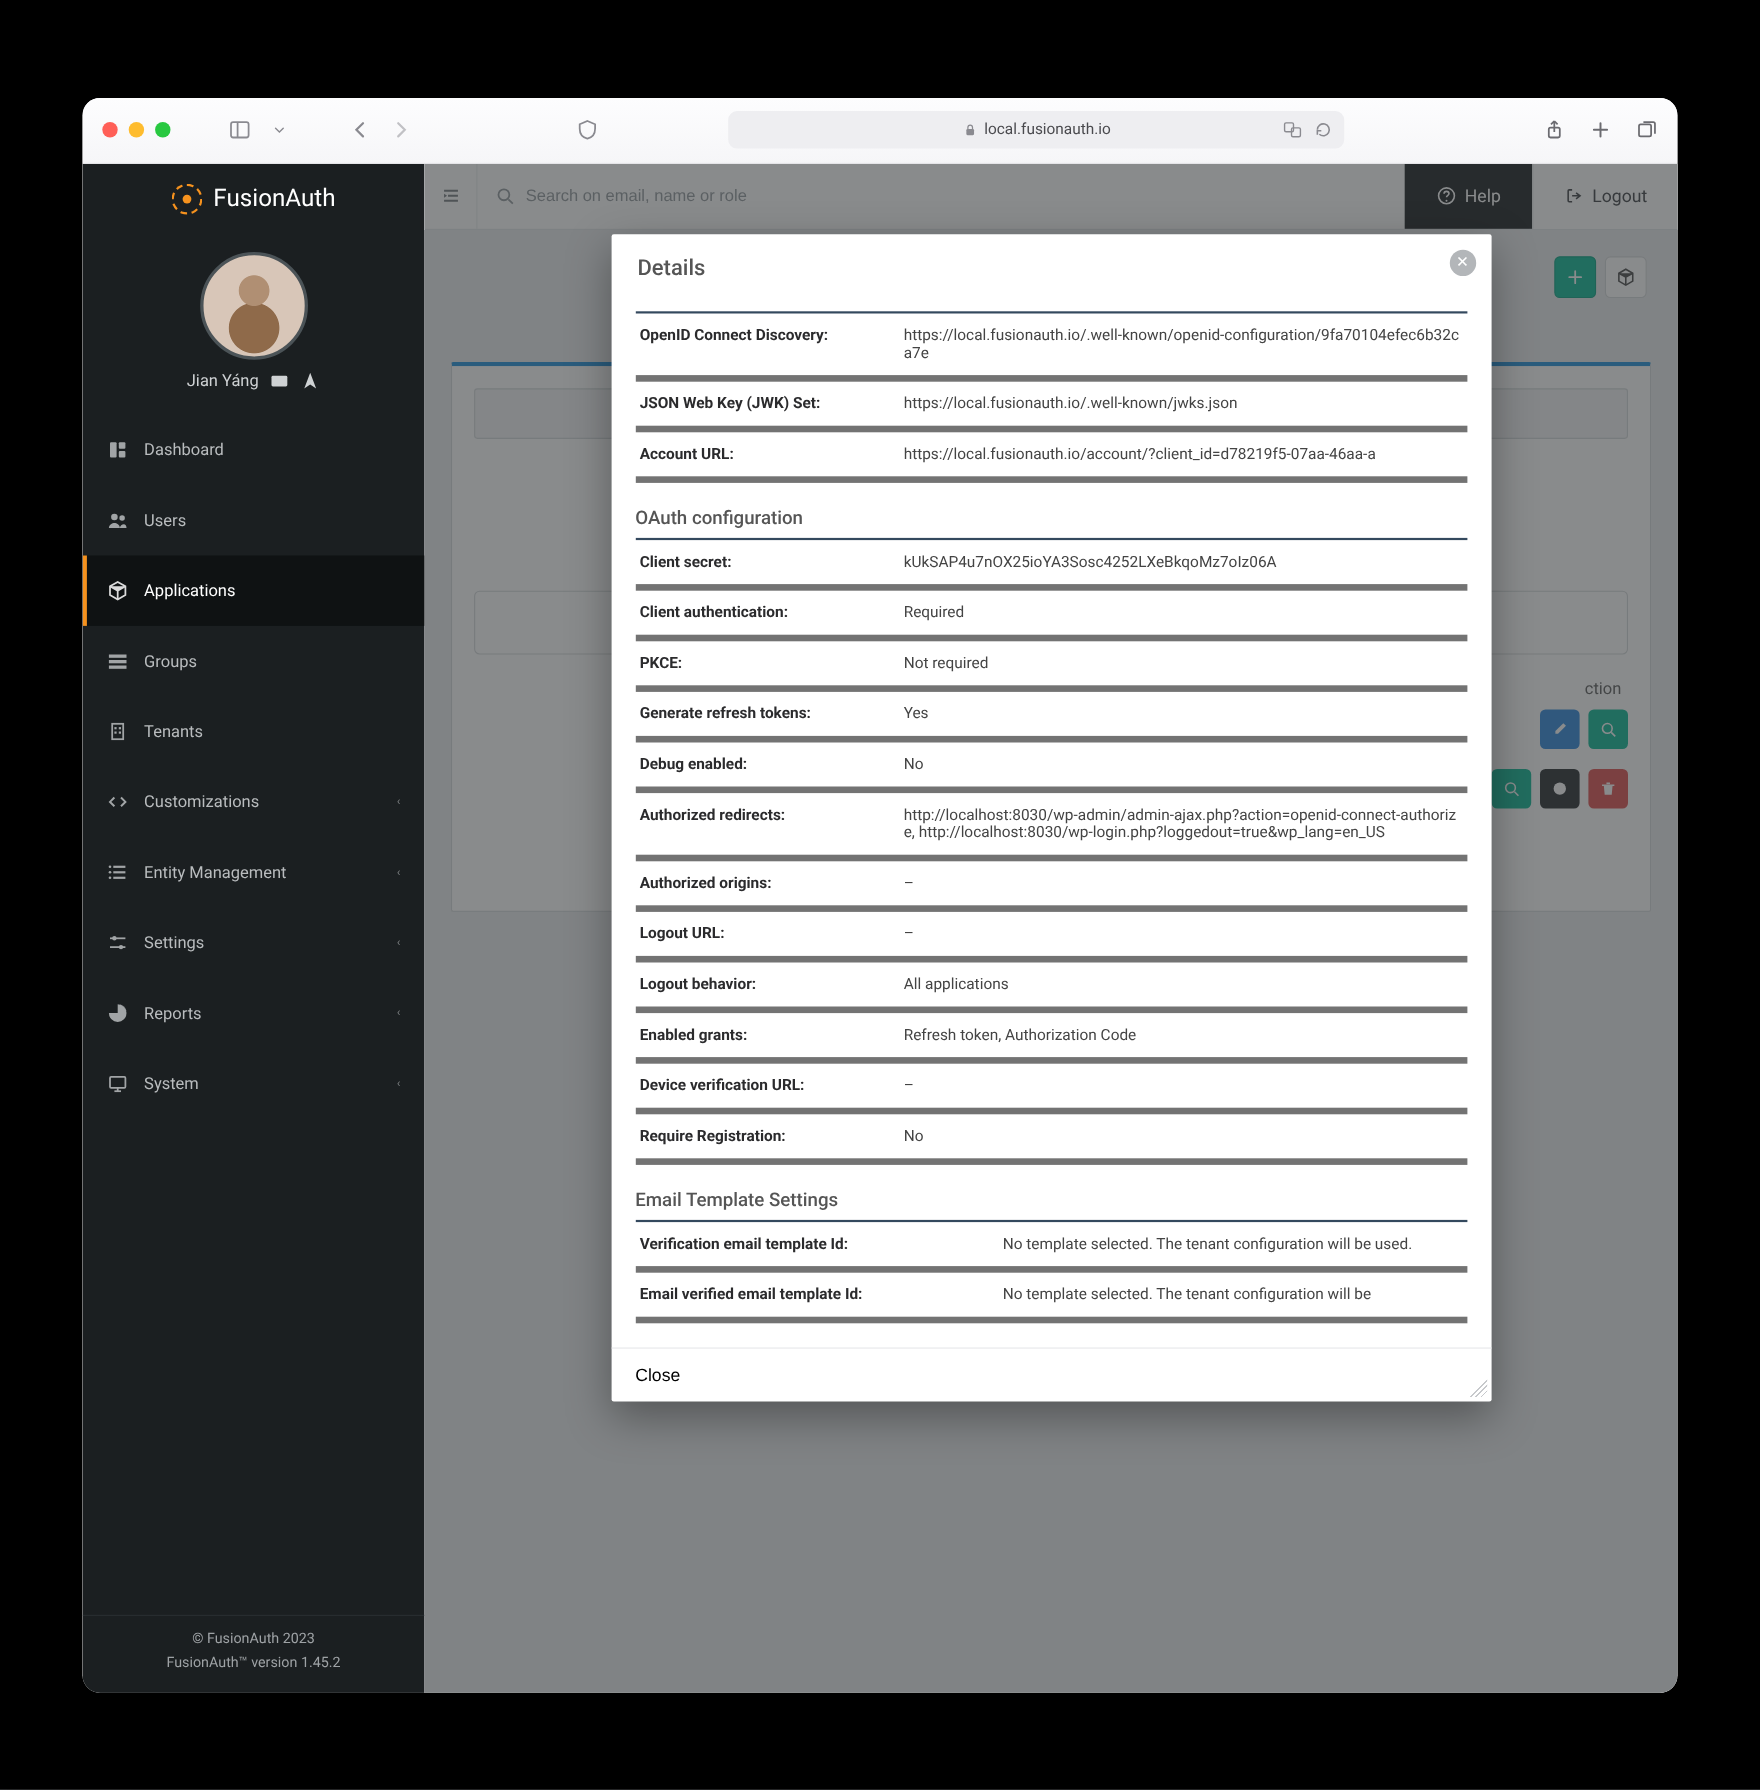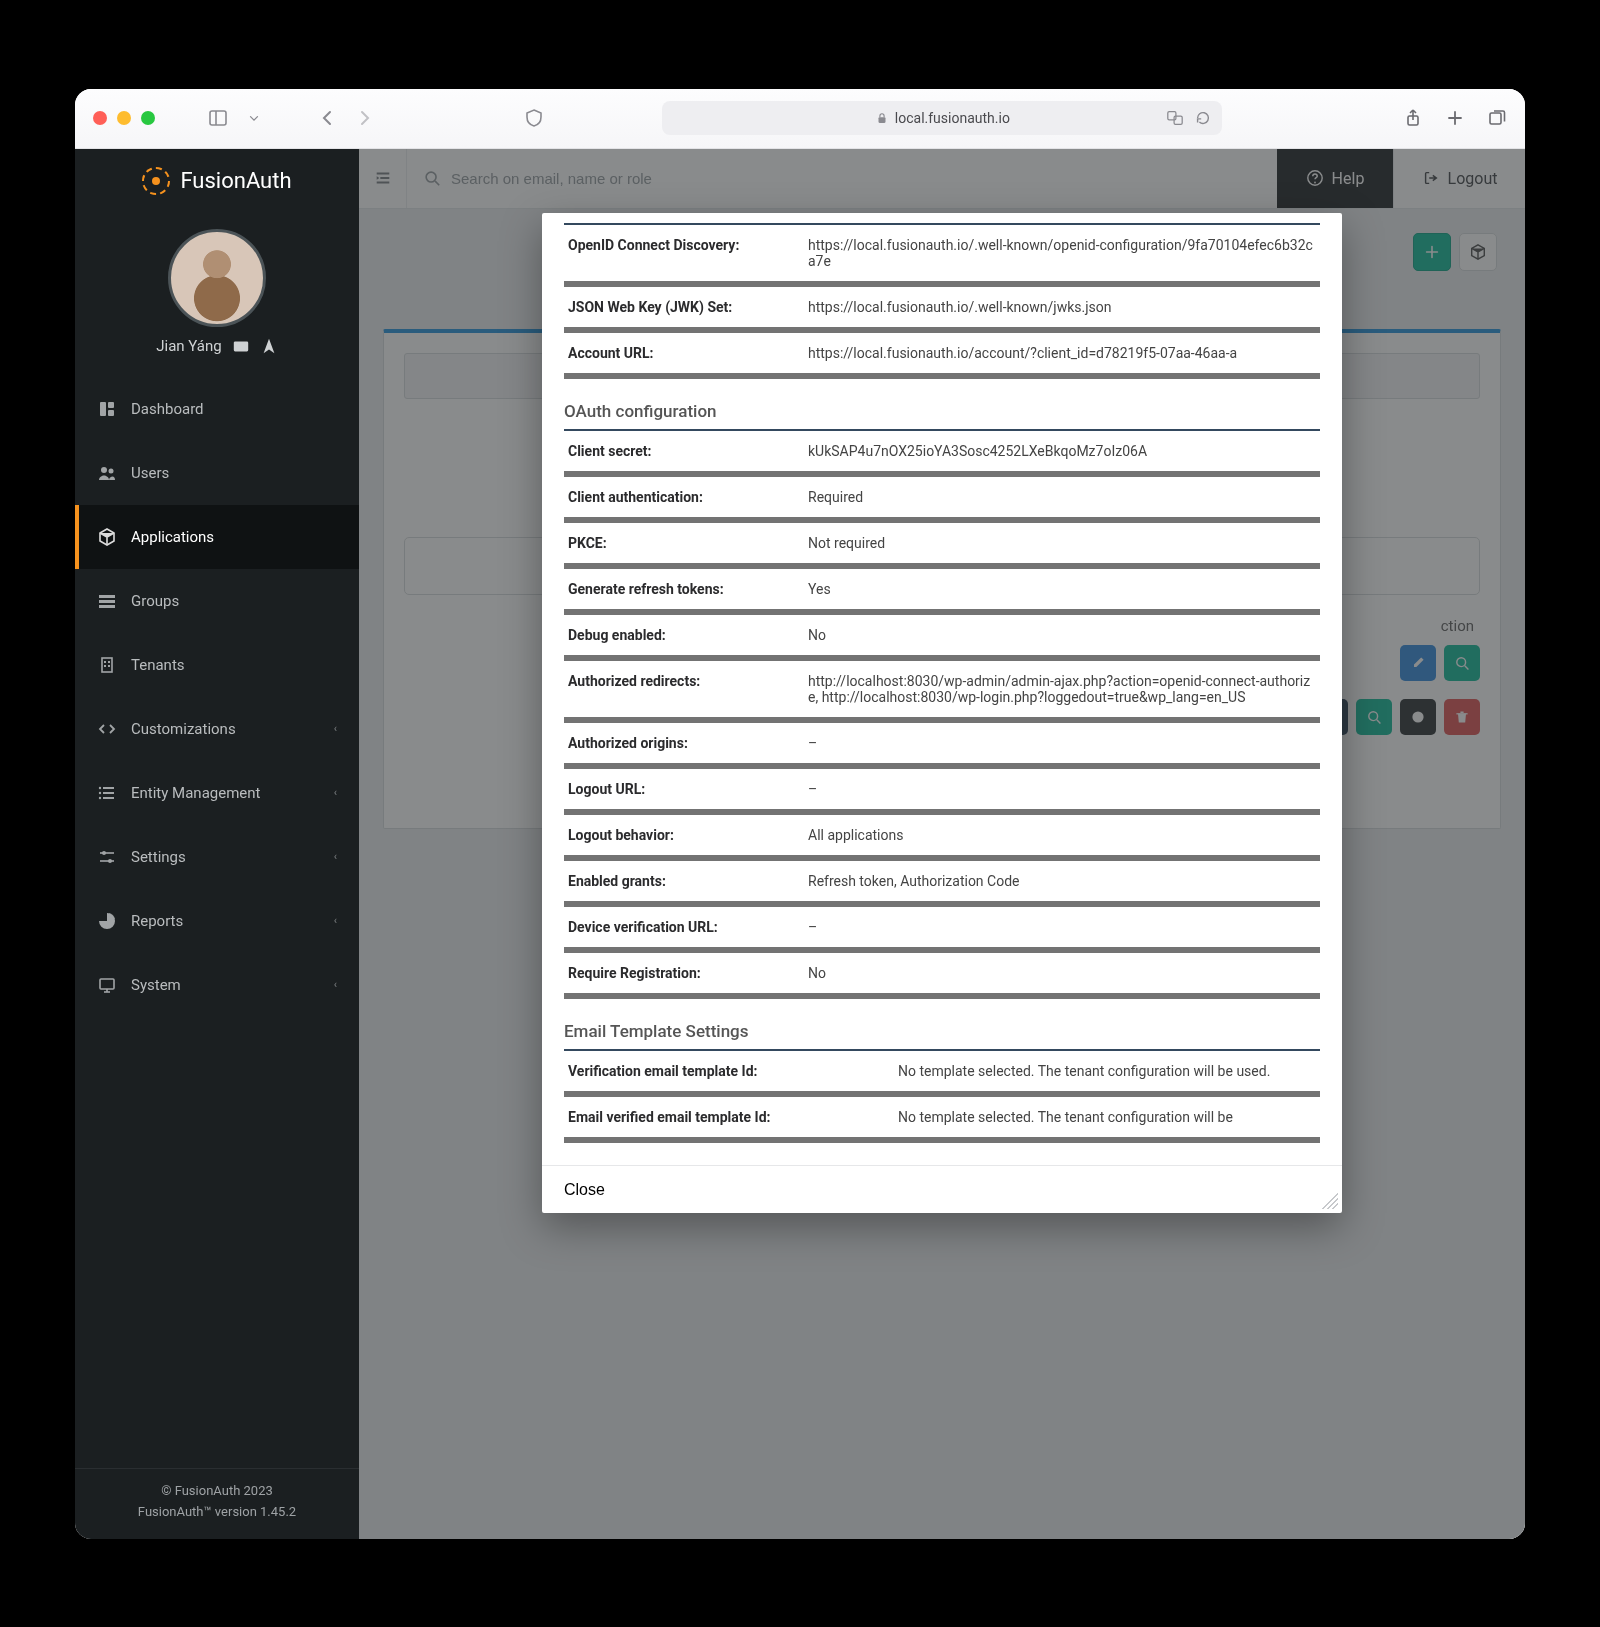--- a/index.html
+++ b/index.html
@@ -41,21 +41,21 @@
     position: relative;
     margin: 0 auto;
   }
   .url-left-icons { position:absolute; left:10px; display:flex; gap:6px; align-items:center; color:#8a8a90;}
   .url-right-icons{ position:absolute; right:10px; display:flex; gap:10px; align-items:center; color:#8a8a90;}
   .chrome-right { margin-left:auto; display:flex; gap:22px; color:#6b6b70; }
 
   
   .app { flex:1; display:flex; position:relative; overflow:hidden; }
   .sidebar {
-    width: 284px; background:#1b1f21; color:#c9ccce;
+    width: 311px; background:#1b1f21; color:#c9ccce;
     display:flex; flex-direction:column; font-size:15px;
   }
   .logo-row { height:64px; display:flex; align-items:center; justify-content:center; gap:10px; }
   .logo-ring {
     width:28px; height:28px; border:2px dashed #f6921e; border-radius:50%;
     display:flex; align-items:center; justify-content:center;
   }
   .logo-ring::after{content:""; width:8px; height:8px; background:#f6921e; border-radius:50%;}
   .logo-text{ font-size:22px; font-weight:600; color:#fff; }
   .logo-text span{ font-weight:400; color:#fff; }
@@ -587,20 +587,24 @@
                 <svg viewBox="0 0 20 20">
                   <use href="#i-trash"></use>
                 </svg>
               </div>
           </div>
         </div>
       </div>
 
       <div class="overlay">
         <div class="modal">
+          <div class="modal-head">
+            <span class="modal-title">Details</span>
+            <div class="modal-close">✕</div>
+          </div>
           <div class="modal-body">
             <div class="section">
               <dl class="kv" id="sec-urls">
                   <div class="kv-row">
                     <dt>OpenID Connect Discovery:</dt>
                     <dd>https://local.fusionauth.io/.well-known/openid-configuration/9fa70104efec6b32ca7e</dd>
                   </div>
                   <div class="kv-row">
                     <dt>JSON Web Key (JWK) Set:</dt>
                     <dd>https://local.fusionauth.io/.well-known/jwks.json</dd>

